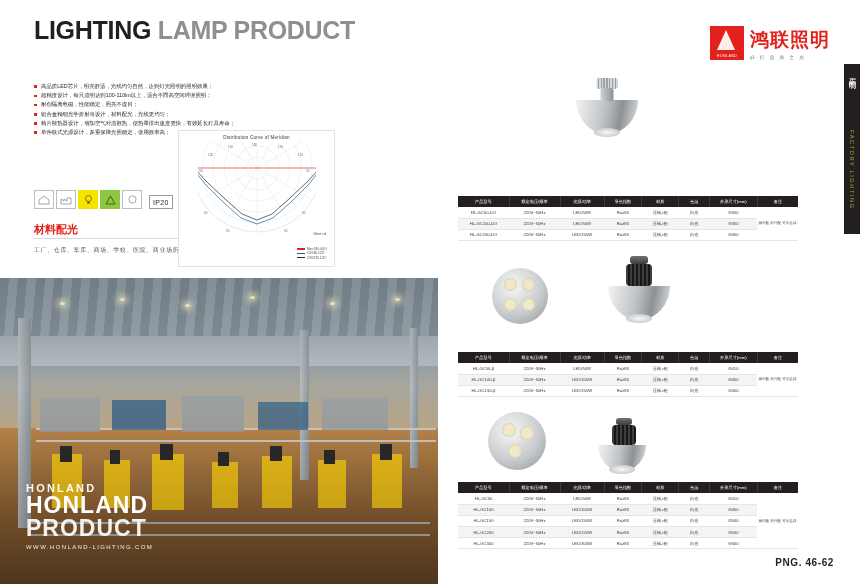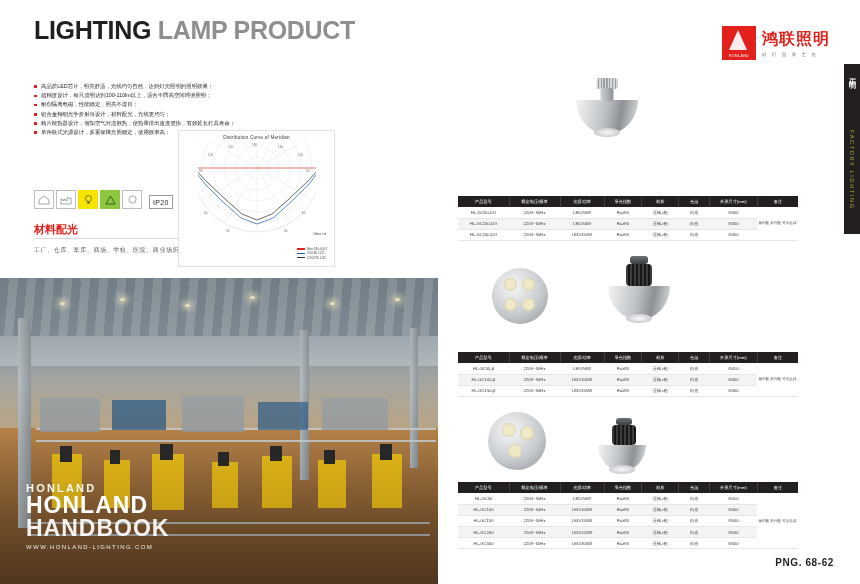--- a/index.html
+++ b/index.html
@@ -75,21 +75,21 @@
   
   #right{position:absolute;left:438px;top:0;width:422px;height:584px;background:#fff;}
   
   .logo{position:absolute;right:30px;top:26px;display:flex;align-items:center;gap:6px;}
   .logo-mark{width:34px;height:34px;background:#e2211c;position:relative;}
   .logo-mark:after{content:"";position:absolute;left:7px;top:4px;width:0;height:0;
       border-left:9px solid transparent;border-right:9px solid transparent;border-bottom:20px solid #fff;
       opacity:.92;}
   .logo-mark span{position:absolute;bottom:2px;left:0;width:34px;text-align:center;color:#fff;
       font-size:3.6px;letter-spacing:.4px;}
-  .logo-cn{font-size:16px;font-weight:bold;color:#e2211c;letter-spacing:1px;}
+  .logo-cn{font-size:19px;font-weight:bold;color:#e2211c;letter-spacing:1px;}
   .logo-sub{font-size:4.6px;color:#6d6e71;letter-spacing:2px;margin-top:2px;}
 
   
   .side-tab{position:absolute;right:0;top:64px;width:16px;height:170px;background:#231f20;}
   .side-tab .cn{position:absolute;top:8px;left:3px;font-size:7.5px;color:#fff;
         writing-mode:vertical-rl;letter-spacing:1.5px;}
   .side-tab .en{position:absolute;top:66px;left:4.5px;font-size:5.6px;color:#a9ab2e;
         writing-mode:vertical-rl;letter-spacing:1.6px;}
 
   
@@ -268,21 +268,21 @@
       <div class="mach d" style="left:380px;top:166px;width:12px;height:16px;"></div>
 
       <div class="railing" style="left:30px;top:244px;width:400px;background:#b9c0c4;"></div>
       <div class="railing" style="left:30px;top:256px;width:400px;background:#b9c0c4;"></div>
 
       <div class="ph-over"></div>
 
       <div class="ph-text">
         <div class="pt1">HONLAND</div>
         <div class="pt2">HONLAND</div>
-        <div class="pt3">HANDBOOK</div>
+        <div class="pt3">PRODUCT</div>
         <div class="pt4">WWW.HONLAND-LIGHTING.COM</div>
       </div>
     </div>
   </div>
 
   <div id="right">
 
     <div class="logo">
       <div class="logo-mark">
         <span>HONLAND</span>
@@ -488,15 +488,15 @@
           <td>220V~50Hz</td>
           <td>LED/300W</td>
           <td>Ra≥85</td>
           <td>压铸+铝</td>
           <td>白光</td>
           <td>Φ560</td>
         </tr>
       </tbody>
     </table>
 
-    <div class="footer">PNG. 68-62</div>
+    <div class="footer">PNG. 46-62</div>
   </div>
 </div>
 
 </body></html>

